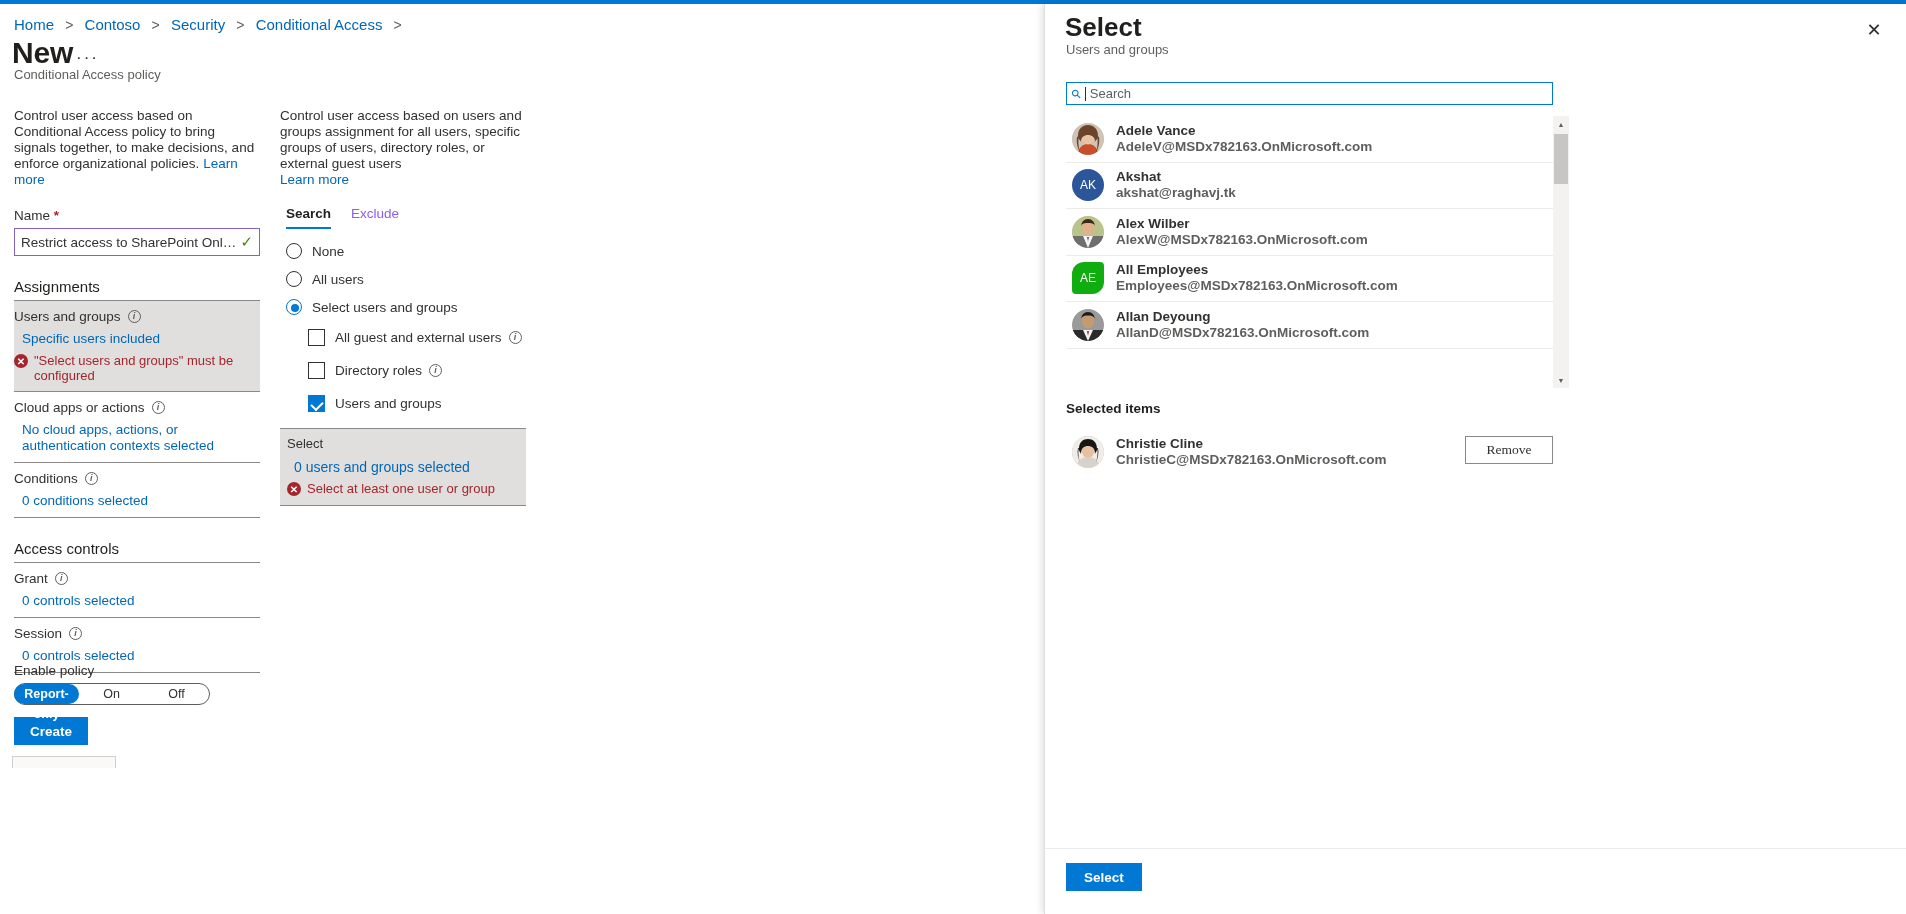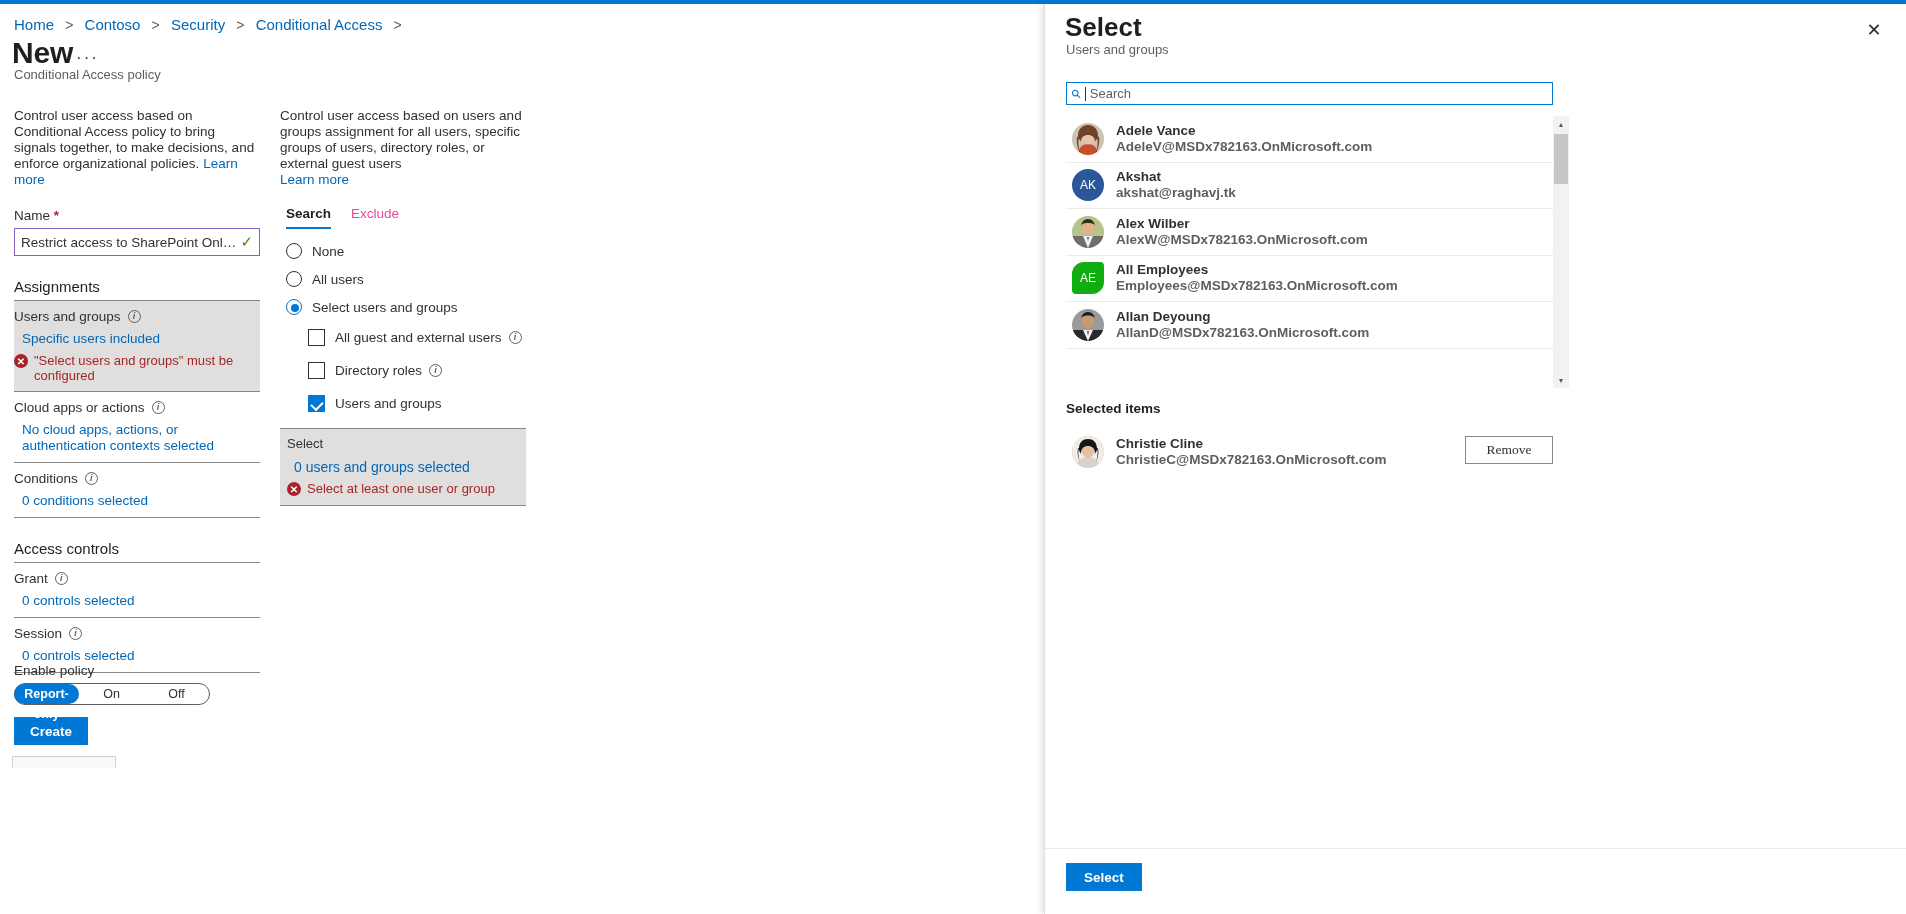--- a/index.html
+++ b/index.html
@@ -115,21 +115,21 @@
 
   
   .bottom-card {
     position:absolute; top:752px; left:12px; width:104px; height:12px;
     border:1px solid #d2d0ce; border-bottom:none; background:#faf9f8;
   }
 
   
   .center-col { position:absolute; top:104px; left:280px; width:250px; }
   .tabs { margin-top:18px; display:flex; gap:20px; padding-left:6px; }
-  .tab { font-size:13.5px; color:#ec4899; padding-bottom:6px; cursor:pointer; }
+  .tab { font-size:13.5px; color:#8b5cf6; padding-bottom:6px; cursor:pointer; }
   .tab.active { font-weight:600; color:#201f1e; border-bottom:2px solid #0078d4; }
 
   .radio-list { margin-top:14px; padding-left:6px; }
   .radio-row { display:flex; align-items:center; gap:10px; margin-bottom:12px; cursor:pointer; }
   .radio {
     width:16px; height:16px; border-radius:50%; border:1px solid #323130;
     background:#fff; flex:none; position:relative;
   }
   .radio.on { border:1px solid #0078d4; }
   .radio.on::after {

